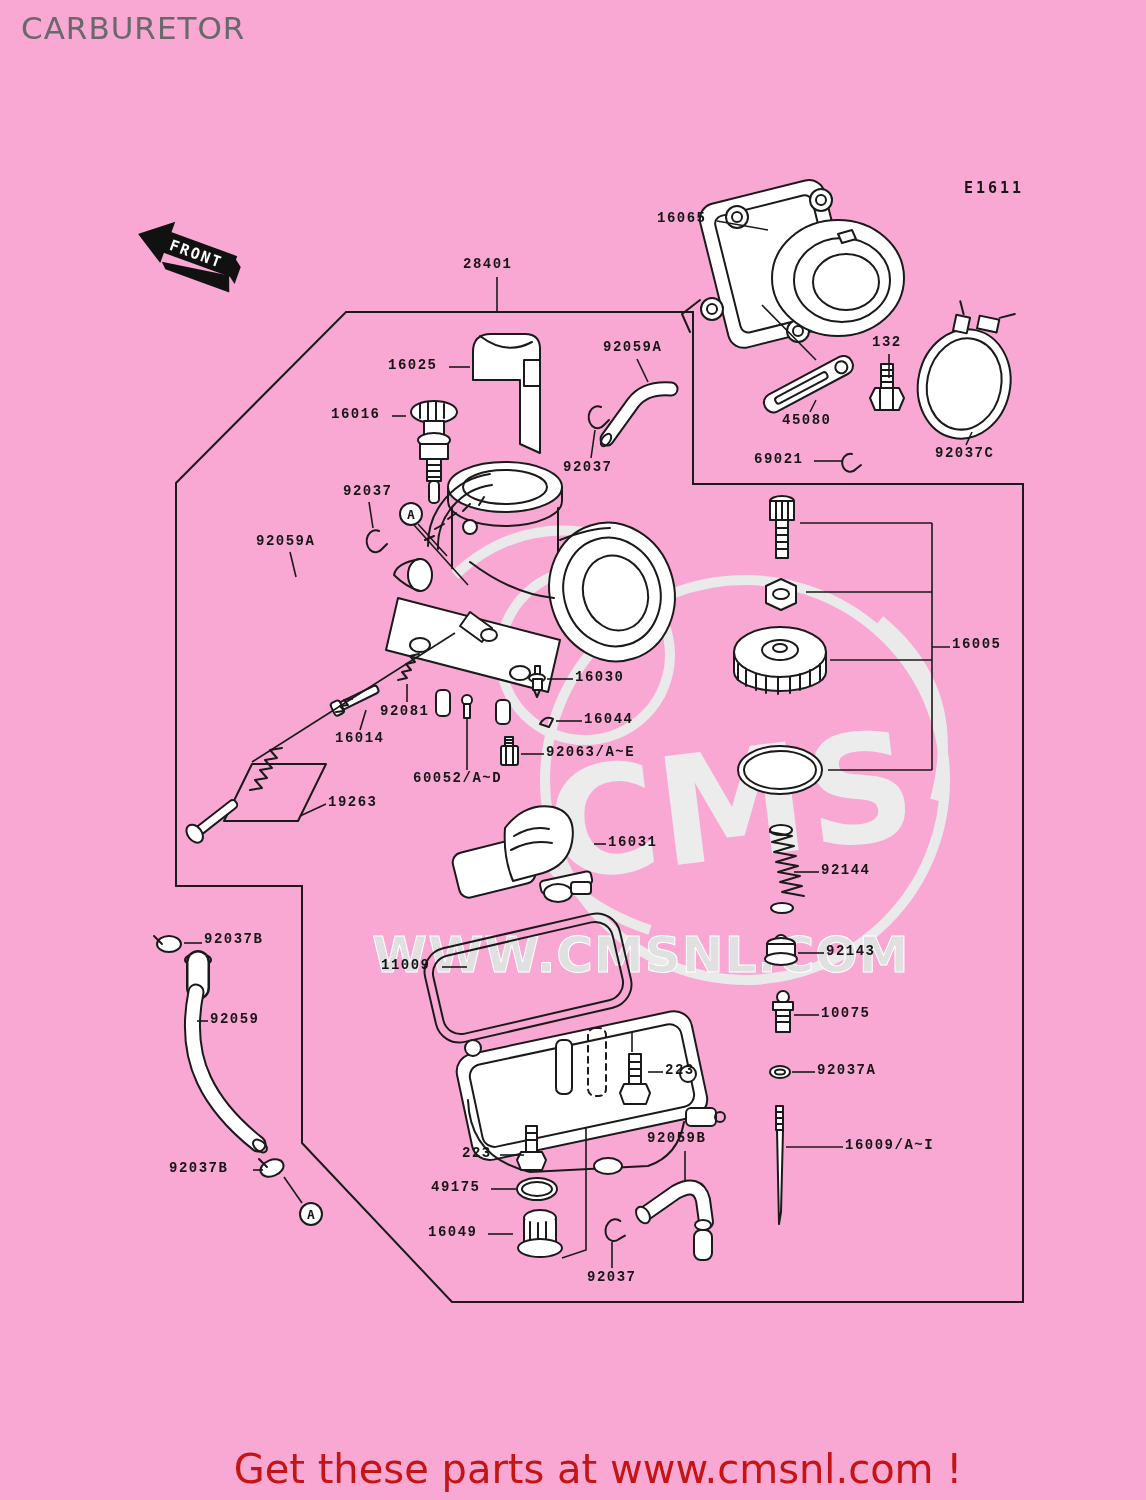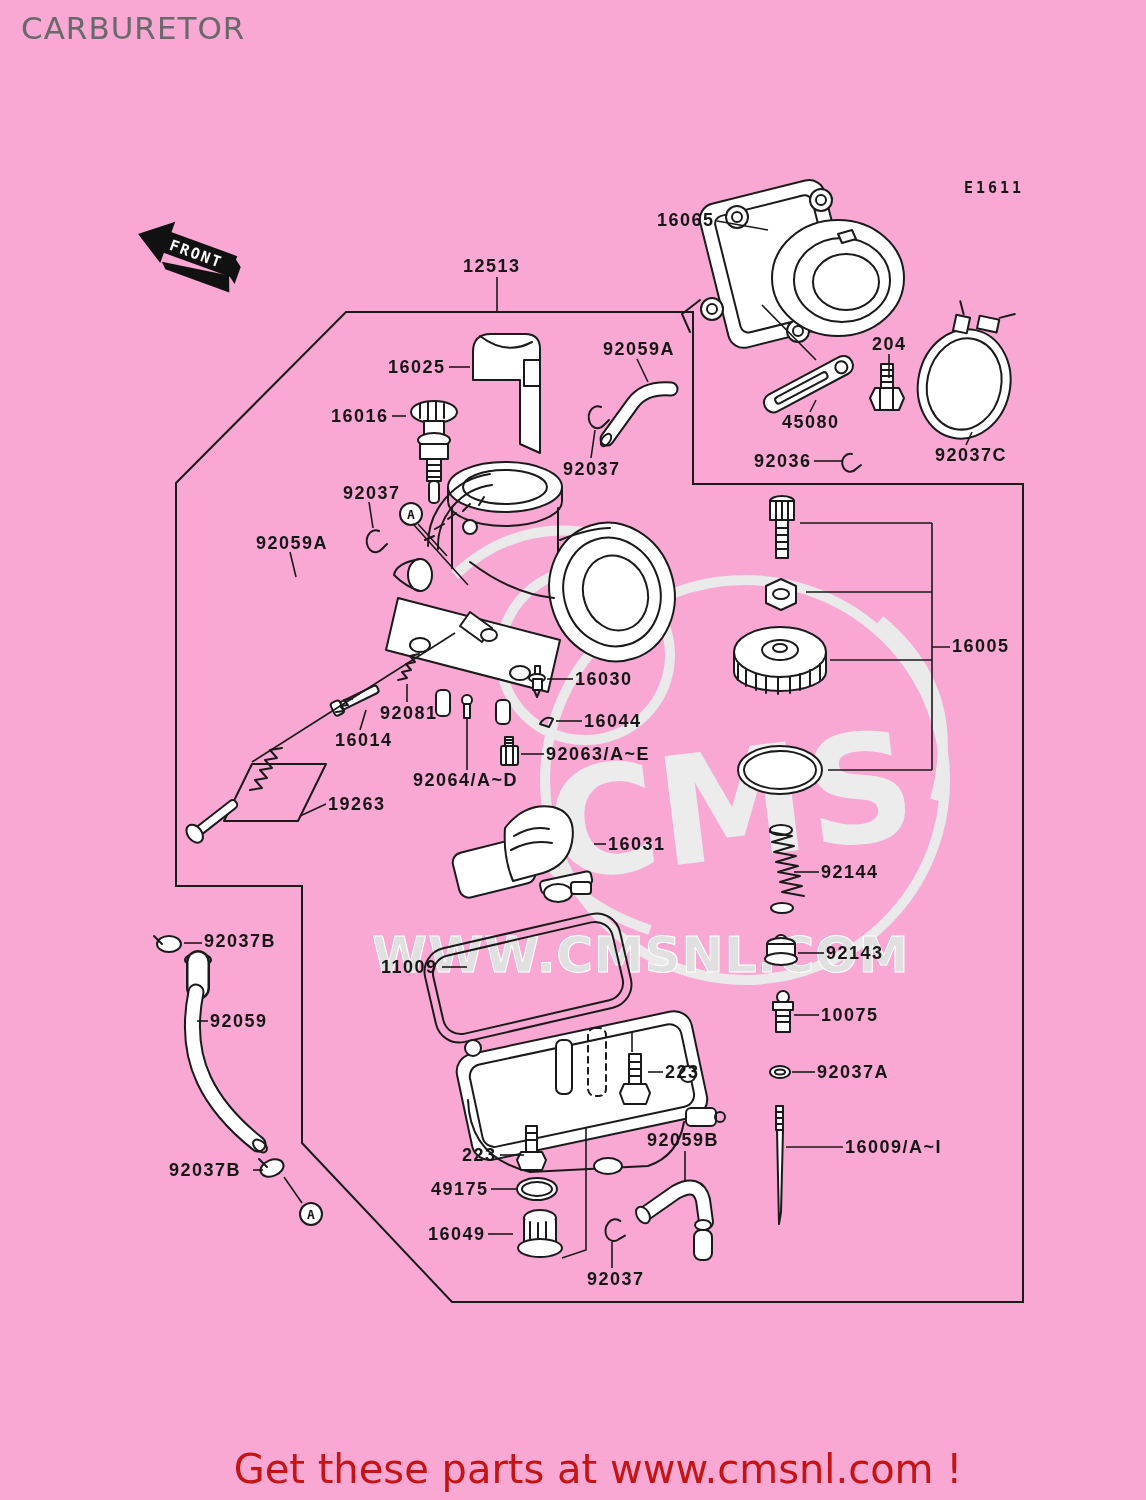--- a/index.html
+++ b/index.html
@@ -1,22 +1,22 @@
 <!DOCTYPE html>
 <html><head>
 <meta charset="utf-8">
 <style>
   html,body{margin:0;padding:0;background:#ffffff;}
   .page{position:relative;width:1146px;height:1500px;background:#f9a8d4;overflow:hidden;
         font-family:"DejaVu Sans","Liberation Sans",sans-serif;}
   .page-title{position:absolute;left:21px;top:10px;font-size:31px;color:#67696b;
               letter-spacing:1px;font-family:"DejaVu Sans","Liberation Sans",sans-serif;}
   svg.diagram{position:absolute;left:0;top:0;}
-  .part-label{position:absolute;font-family:Liberation Sans, sans-serif;
-              font-weight:bold;font-size:18px;letter-spacing:1.5px;color:#161616;
+  .part-label{position:absolute;font-family:Liberation Mono, monospace;
+              font-weight:bold;font-size:14px;letter-spacing:1.5px;color:#161616;
               white-space:nowrap;line-height:1.1;cursor:pointer;}
   .footer-text{position:absolute;top:1446px;left:0;width:100%;text-align:center;
                font-size:40px;color:#c41414;font-family:"DejaVu Sans","Liberation Sans",sans-serif;padding-left:25px;}
 </style>
 </head>
 <body>
 
 <div class="page">
   <div class="page-title">CARBURETOR</div>
 
@@ -358,39 +358,39 @@
     <g>
       <circle cx="411" cy="514" r="11" fill="#ffffff" stroke="#1a1a1a" stroke-width="2"></circle>
       <text x="411" y="519" text-anchor="middle" font-size="13" font-weight="bold" fill="#161616" font-family="DejaVu Sans Mono, monospace">A</text>
     </g>
     <g>
       <circle cx="311" cy="1214" r="11" fill="#ffffff" stroke="#1a1a1a" stroke-width="2"></circle>
       <text x="311" y="1219" text-anchor="middle" font-size="13" font-weight="bold" fill="#161616" font-family="DejaVu Sans Mono, monospace">A</text>
     </g>
   </svg>
 
-  <span class="part-label" style="left:463px;top:257px">12513</span>
+  <span class="part-label" style="left:463px;top:257px">28401</span>
   <span class="part-label" style="left:657px;top:211px">16065</span>
   <span class="part-label" style="left:388px;top:358px">16025</span>
   <span class="part-label" style="left:603px;top:340px">92059A</span>
   <span class="part-label" style="left:331px;top:407px">16016</span>
-  <span class="part-label" style="left:872px;top:335px">204</span>
+  <span class="part-label" style="left:872px;top:335px">132</span>
   <span class="part-label" style="left:782px;top:413px">45080</span>
-  <span class="part-label" style="left:754px;top:452px">92036</span>
+  <span class="part-label" style="left:754px;top:452px">69021</span>
   <span class="part-label" style="left:935px;top:446px">92037C</span>
   <span class="part-label" style="left:563px;top:460px">92037</span>
   <span class="part-label" style="left:343px;top:484px">92037</span>
   <span class="part-label" style="left:256px;top:534px">92059A</span>
   <span class="part-label" style="left:952px;top:637px">16005</span>
   <span class="part-label" style="left:575px;top:670px">16030</span>
   <span class="part-label" style="left:380px;top:704px">92081</span>
   <span class="part-label" style="left:584px;top:712px">16044</span>
   <span class="part-label" style="left:335px;top:731px">16014</span>
   <span class="part-label" style="left:546px;top:745px">92063/A~E</span>
-  <span class="part-label" style="left:413px;top:771px">92064/A~D</span>
+  <span class="part-label" style="left:413px;top:771px">60052/A~D</span>
   <span class="part-label" style="left:328px;top:795px">19263</span>
   <span class="part-label" style="left:608px;top:835px">16031</span>
   <span class="part-label" style="left:821px;top:863px">92144</span>
   <span class="part-label" style="left:381px;top:958px">11009</span>
   <span class="part-label" style="left:826px;top:944px">92143</span>
   <span class="part-label" style="left:821px;top:1006px">10075</span>
   <span class="part-label" style="left:204px;top:932px">92037B</span>
   <span class="part-label" style="left:210px;top:1012px">92059</span>
   <span class="part-label" style="left:665px;top:1063px">223</span>
   <span class="part-label" style="left:817px;top:1063px">92037A</span>

